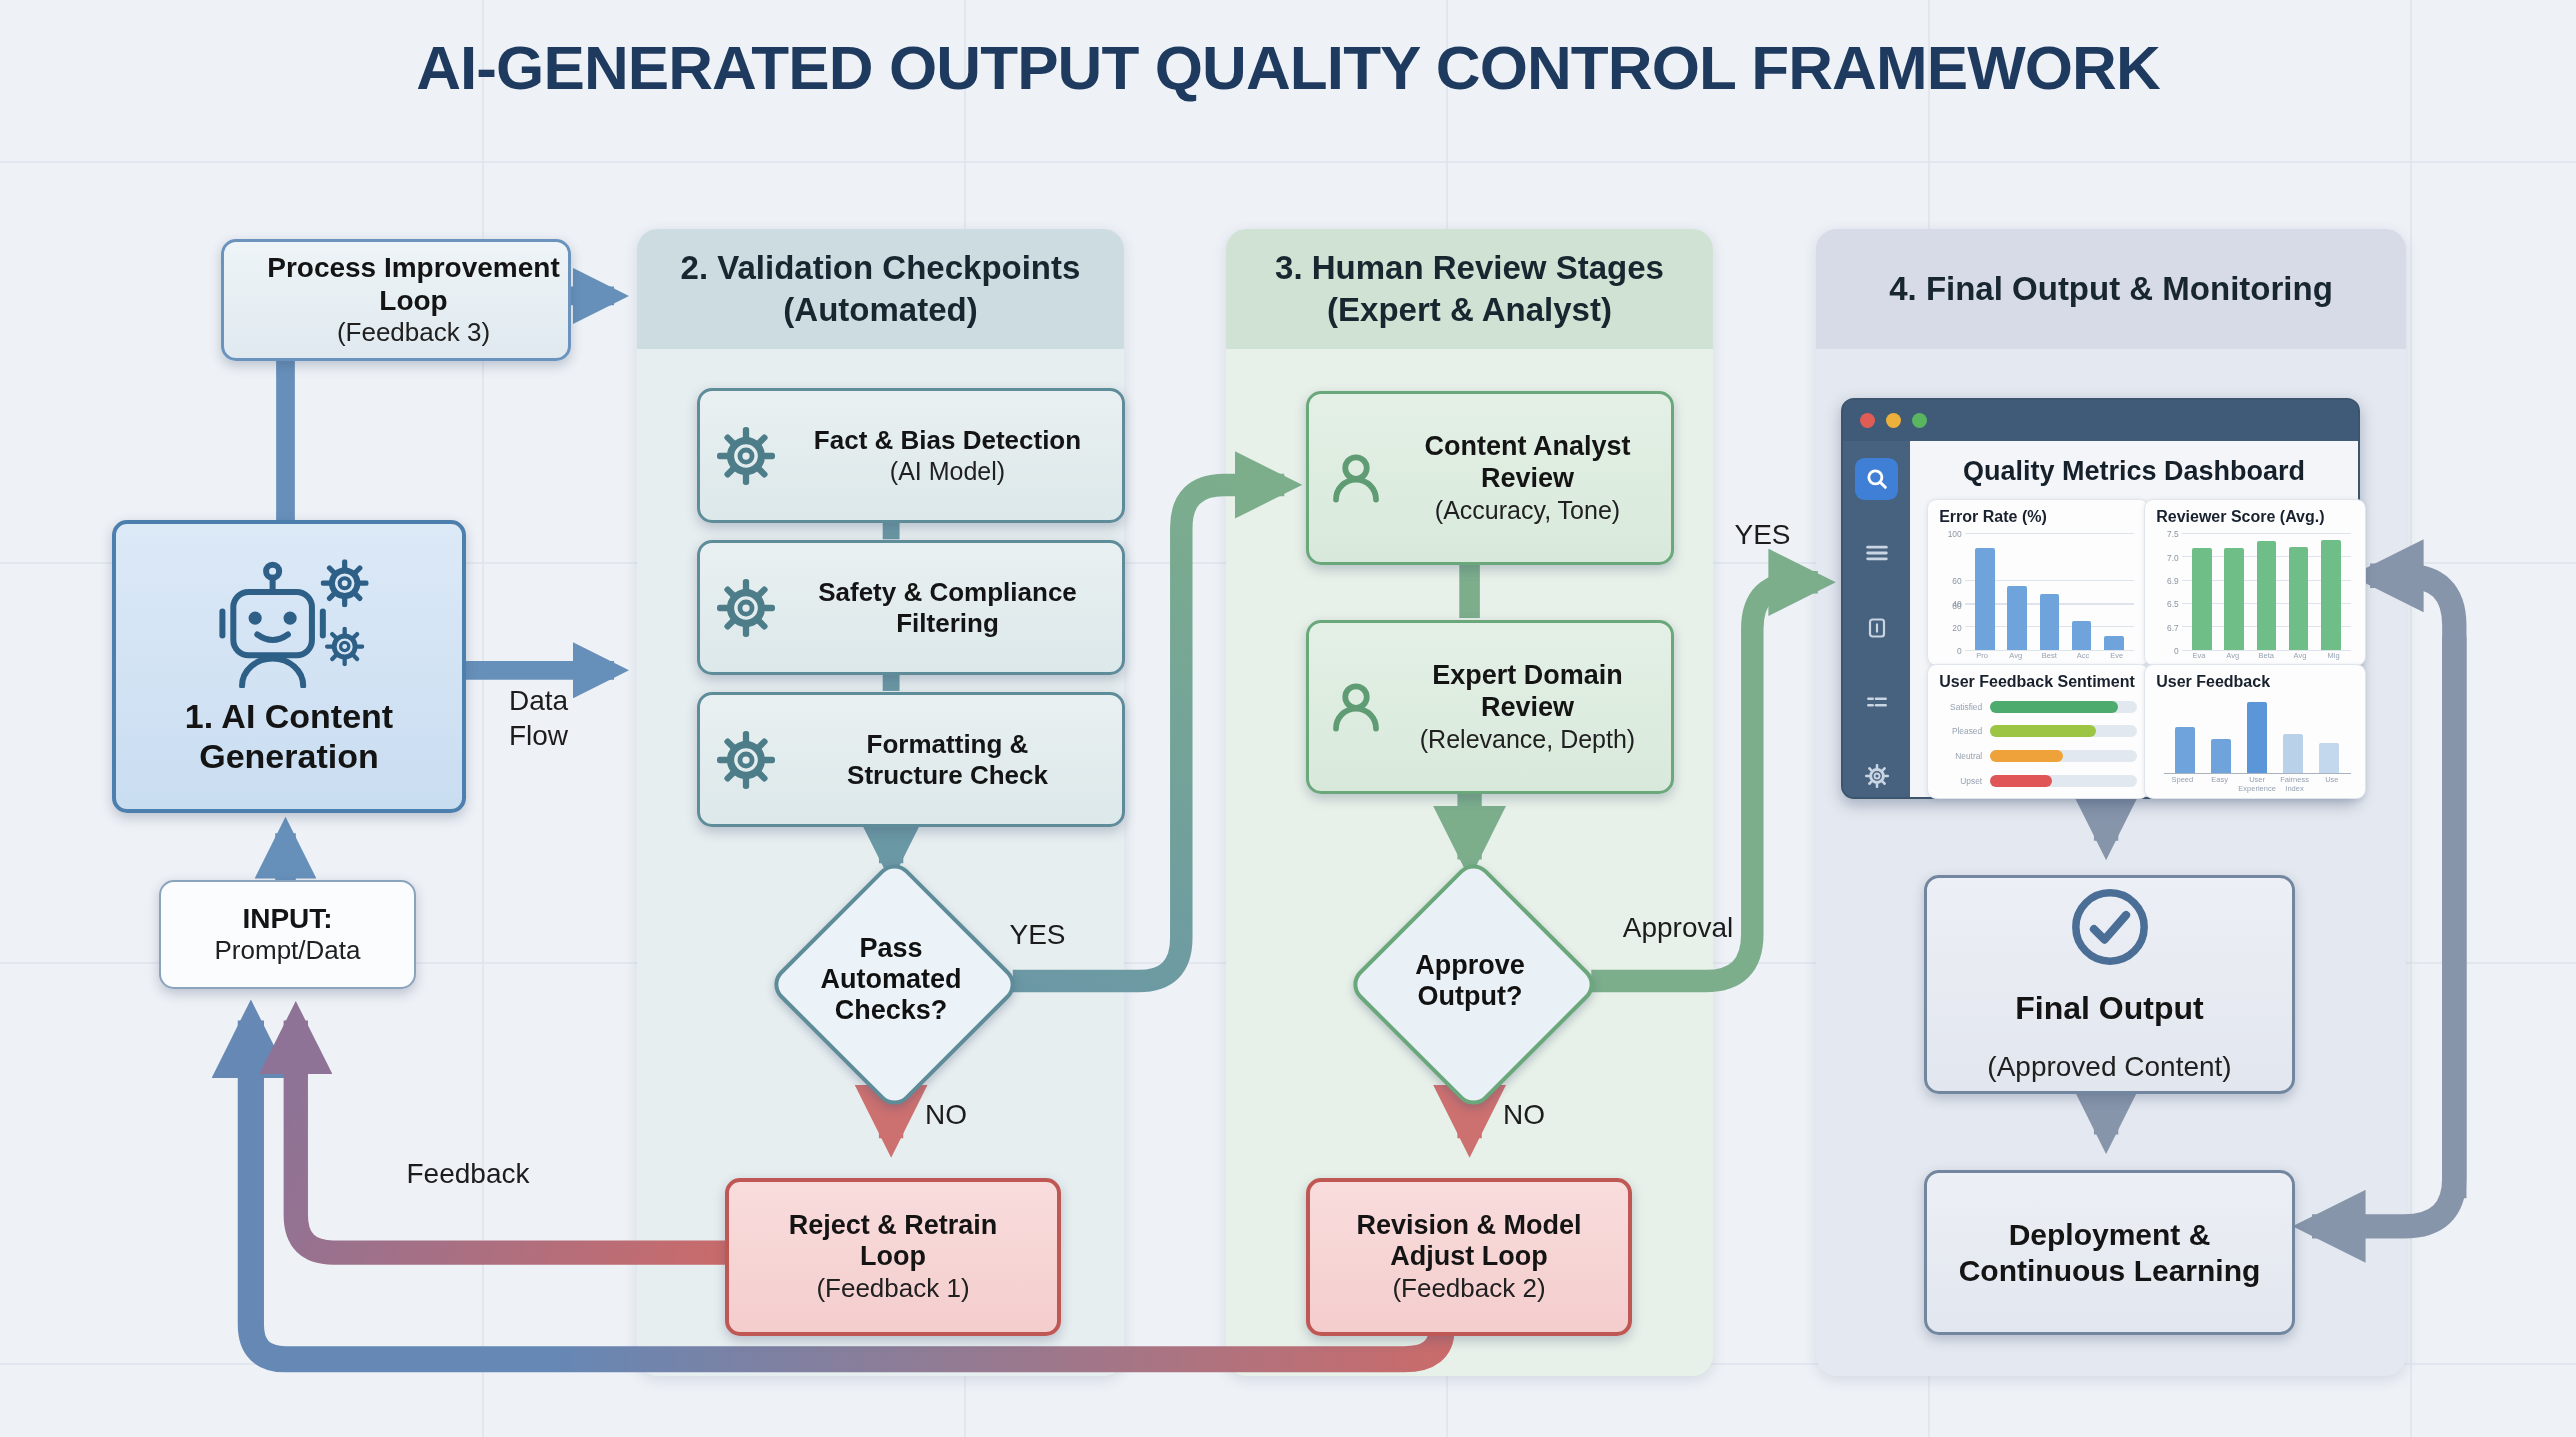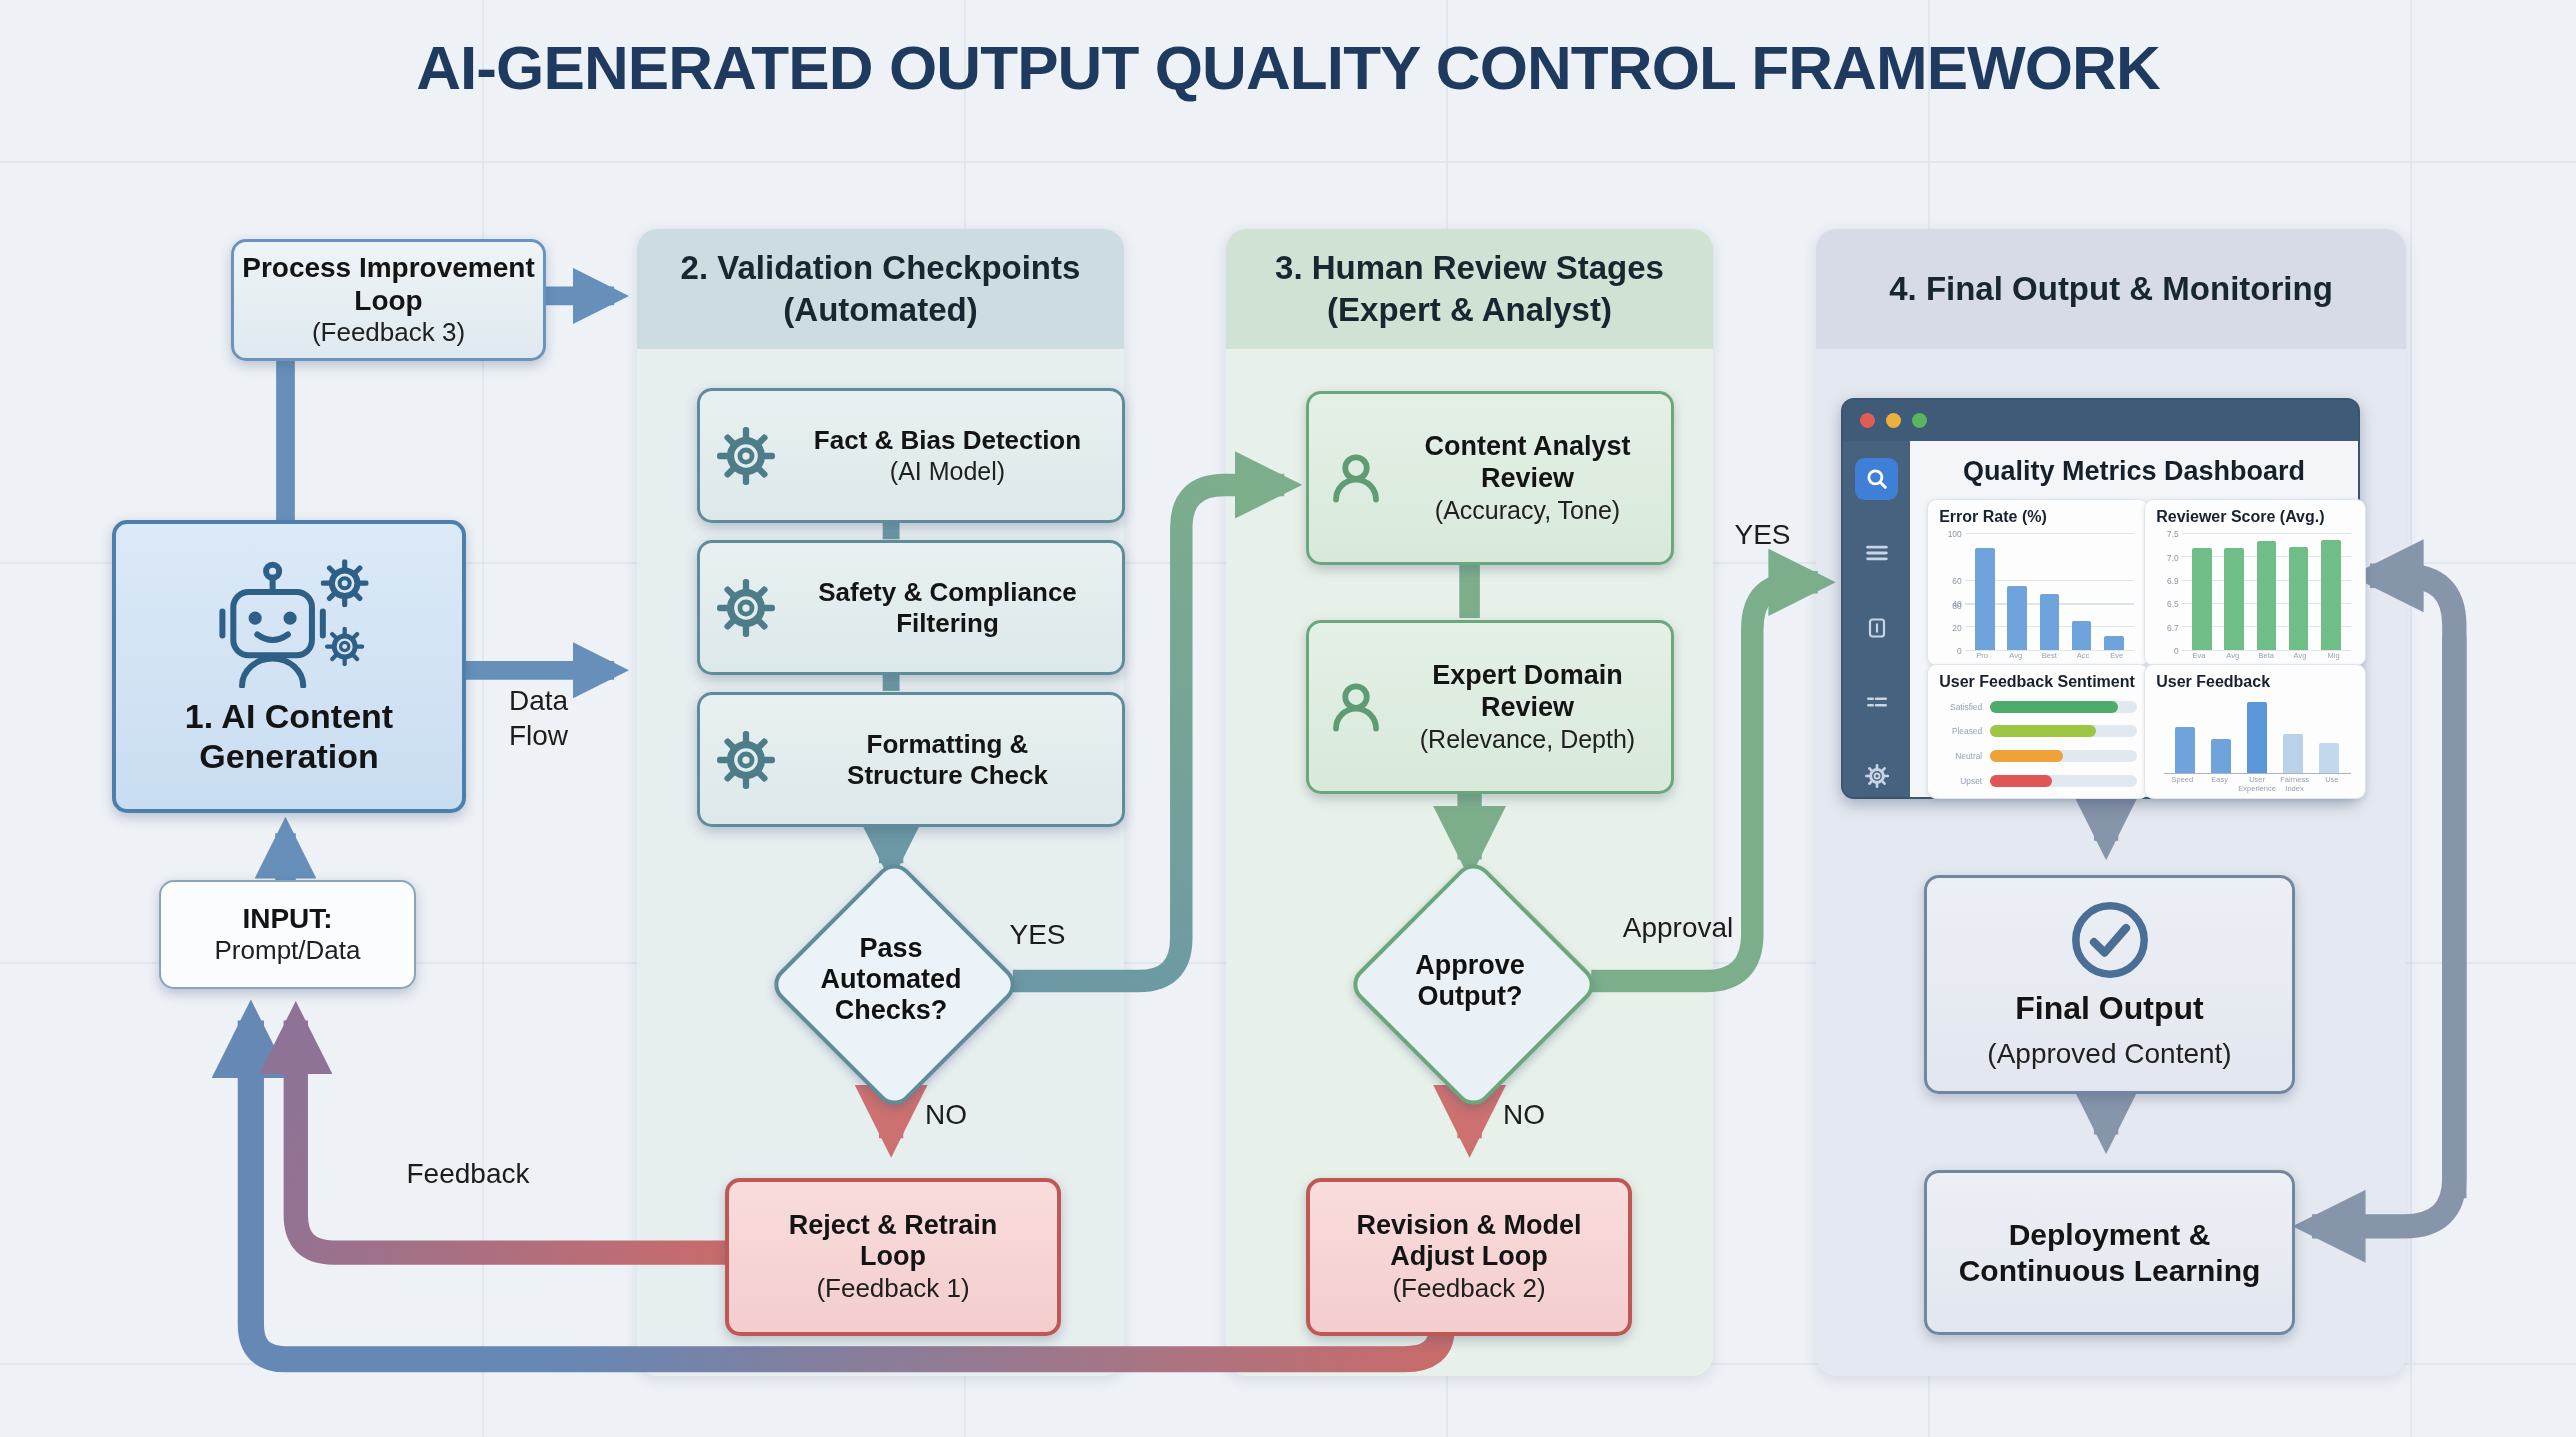--- a/index.html
+++ b/index.html
@@ -24,21 +24,21 @@
   #panel3 .phead{background:#cfe2d3;}
   #panel4{left:1816px;top:229px;width:590px;height:1147px;background:#e4e8f0;}
   #panel4 .phead{background:#d7dbe7;}
 
   
   .fbox{position:absolute;border-radius:15px;z-index:3;display:flex;align-items:center;justify-content:center;
     box-shadow:0 4.7px 11.2px rgba(60,80,110,.28);text-align:center;}
   .fbox .ttl{font-weight:bold;color:#141414;line-height:1.18;}
   .fbox .sub{color:#202020;line-height:1.2;}
 
-  #box-process{left:231px;top:239px;width:309px;height:116px;background:linear-gradient(#eef4f7,#dfe9ef);border:3.7px solid #6a93bd;}
+  #box-process{left:221px;top:239px;width:309px;height:116px;background:linear-gradient(#eef4f7,#dfe9ef);border:3.7px solid #6a93bd;padding-left:35px;}
   #box-process .ttl{font-size:28px;} #box-process .sub{font-size:26px;}
 
   #box-ai{left:112px;top:520px;width:346px;height:285px;background:linear-gradient(#dcE9f7,#c9ddf1);border:4.7px solid #4d7fae;flex-direction:column;gap:7.5px;}
   #box-ai .ttl{font-size:34px;}
 
   #box-input{left:159px;top:880px;width:253px;height:105px;background:#fafcfe;border:2.8px solid #8ba3bd;flex-direction:column;}
   #box-input .ttl{font-size:28px;} #box-input .sub{font-size:26px;}
 
   .tealbox{background:linear-gradient(#e9f0f1,#dcE8ea);border:3.7px solid #5f8c99;}
   #box-fact{left:697px;top:388px;width:388px;height:129px;}
@@ -52,21 +52,21 @@
   .greenbox{background:linear-gradient(#e4f0e6,#d8e9db);border:3.7px solid #6aa87c;}
   #box-analyst{left:1306px;top:391px;width:328px;height:168px;}
   #box-expert{left:1306px;top:620px;width:328px;height:168px;}
 
   .redbox{background:linear-gradient(#f9dcdc,#f4cdcd);border:4.7px solid #bf5854;}
   #box-reject{left:725px;top:1178px;width:328px;height:150px;flex-direction:column;}
   #box-revision{left:1306px;top:1178px;width:318px;height:150px;flex-direction:column;}
   .redbox .ttl{font-size:27px;} .redbox .sub{font-size:26px;}
 
   .graybox{background:linear-gradient(#eceff5,#e2e6ee);border:3.7px solid #72869f;flex-direction:column;}
-  #box-final{left:1924px;top:875px;width:365px;height:213px;gap:9px;}
+  #box-final{left:1924px;top:875px;width:365px;height:213px;gap:22px;}
   #box-final .ttl{font-size:32px;} #box-final .sub{font-size:28px;}
   #box-deploy{left:1924px;top:1170px;width:365px;height:159px;}
   #box-deploy .ttl{font-size:30px;}
 
   
   .diamond{position:absolute;width:173px;height:173px;transform:rotate(45deg);border-radius:19px;z-index:3;
     box-shadow:2.8px 2.8px 9.4px rgba(60,80,110,.3);}
   #dia2{left:804px;top:894px;background:#ecf3f8;border:4.7px solid #5f8c99;}
   #dia3{left:1383px;top:894px;background:#e9f0f6;border:4.7px solid #6aa87c;}
   .diatext{position:absolute;z-index:4;width:206px;text-align:center;font-weight:bold;font-size:27px;line-height:1.15;color:#111;}

